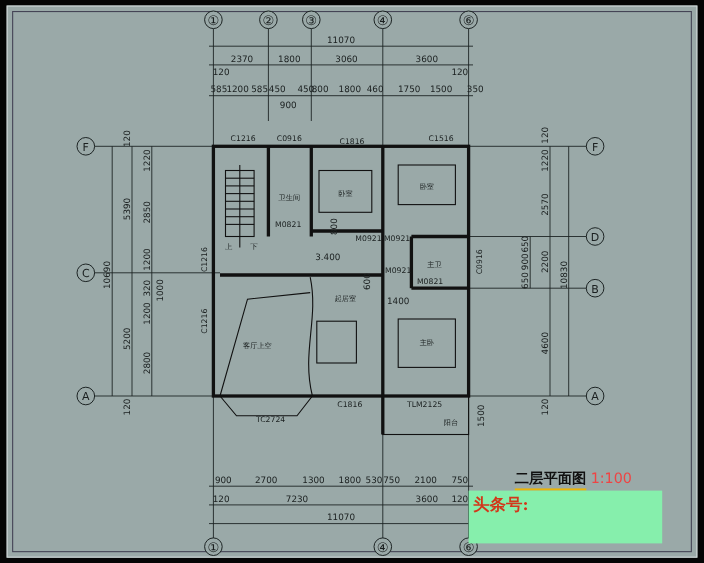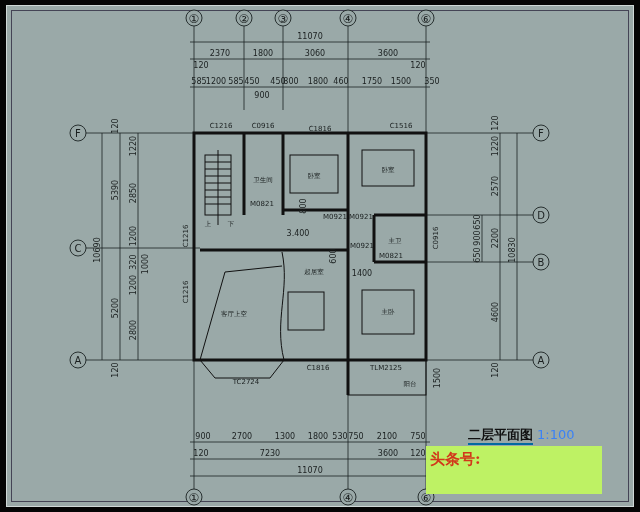--- a/index.html
+++ b/index.html
@@ -6,23 +6,23 @@
   body{width:640px;height:512px;background:#050505;position:relative;overflow:hidden;font-family:"DejaVu Sans",sans-serif;}
   .sheet{position:absolute;left:6px;top:5px;width:628px;height:502px;background:#9aa9a8;border:1px solid #cfd8d7;box-sizing:border-box;}
   .frame{position:absolute;left:4px;top:4px;right:4px;bottom:4px;border:1px solid #445;}
   svg{position:absolute;left:0;top:0;}
   .t{font-family:"DejaVu Sans",sans-serif;fill:#1a1f1f;}
   .dim{font-size:8px;}
   .axis{font-size:12px;}
   .lbl{font-size:7px;}
   .room{font-size:6.5px;}
   .title-block{position:absolute;left:468px;top:426px;font-family:"DejaVu Sans",sans-serif;font-size:13px;color:#111;}
-  .title-block .main{font-weight:bold;border-bottom:2px solid #0369a1;padding-bottom:1px;}
-  .title-block .scale{font-weight:normal;color:#3b82f6;margin-left:4px;}
-  .watermark{position:absolute;left:426px;top:446px;width:176px;height:48px;background:#bef264;color:#d2371a;font-family:"DejaVu Serif",serif;font-weight:bold;font-size:15px;line-height:20px;padding:3px 4px;box-sizing:border-box;}
+  .title-block .main{font-weight:bold;border-bottom:2px solid #eab308;padding-bottom:1px;}
+  .title-block .scale{font-weight:normal;color:#ef4444;margin-left:4px;}
+  .watermark{position:absolute;left:426px;top:446px;width:176px;height:48px;background:#86efac;color:#d2371a;font-family:"DejaVu Serif",serif;font-weight:bold;font-size:15px;line-height:20px;padding:3px 4px;box-sizing:border-box;}
 </style>
 </head>
 <body>
 
 <div class="sheet">
   <div class="frame"></div>
 </div>
 
 <svg width="640" height="512" viewBox="0 0 640 512">
   <g stroke="#1b2222" stroke-width="0.8" fill="none">

